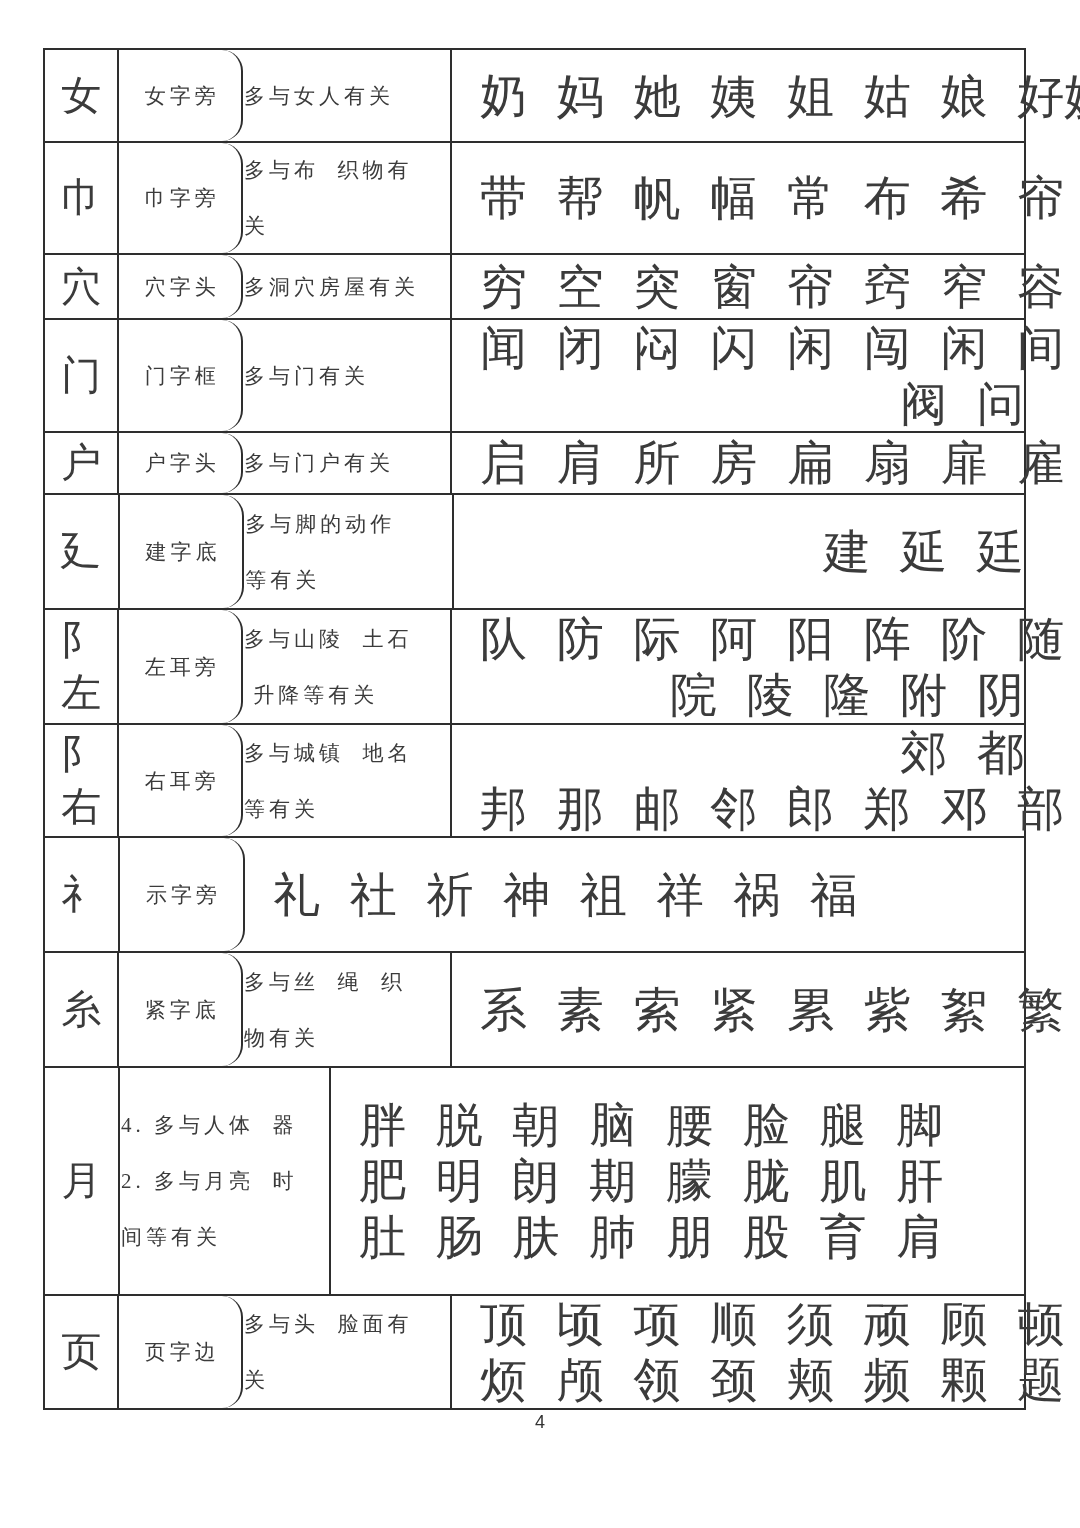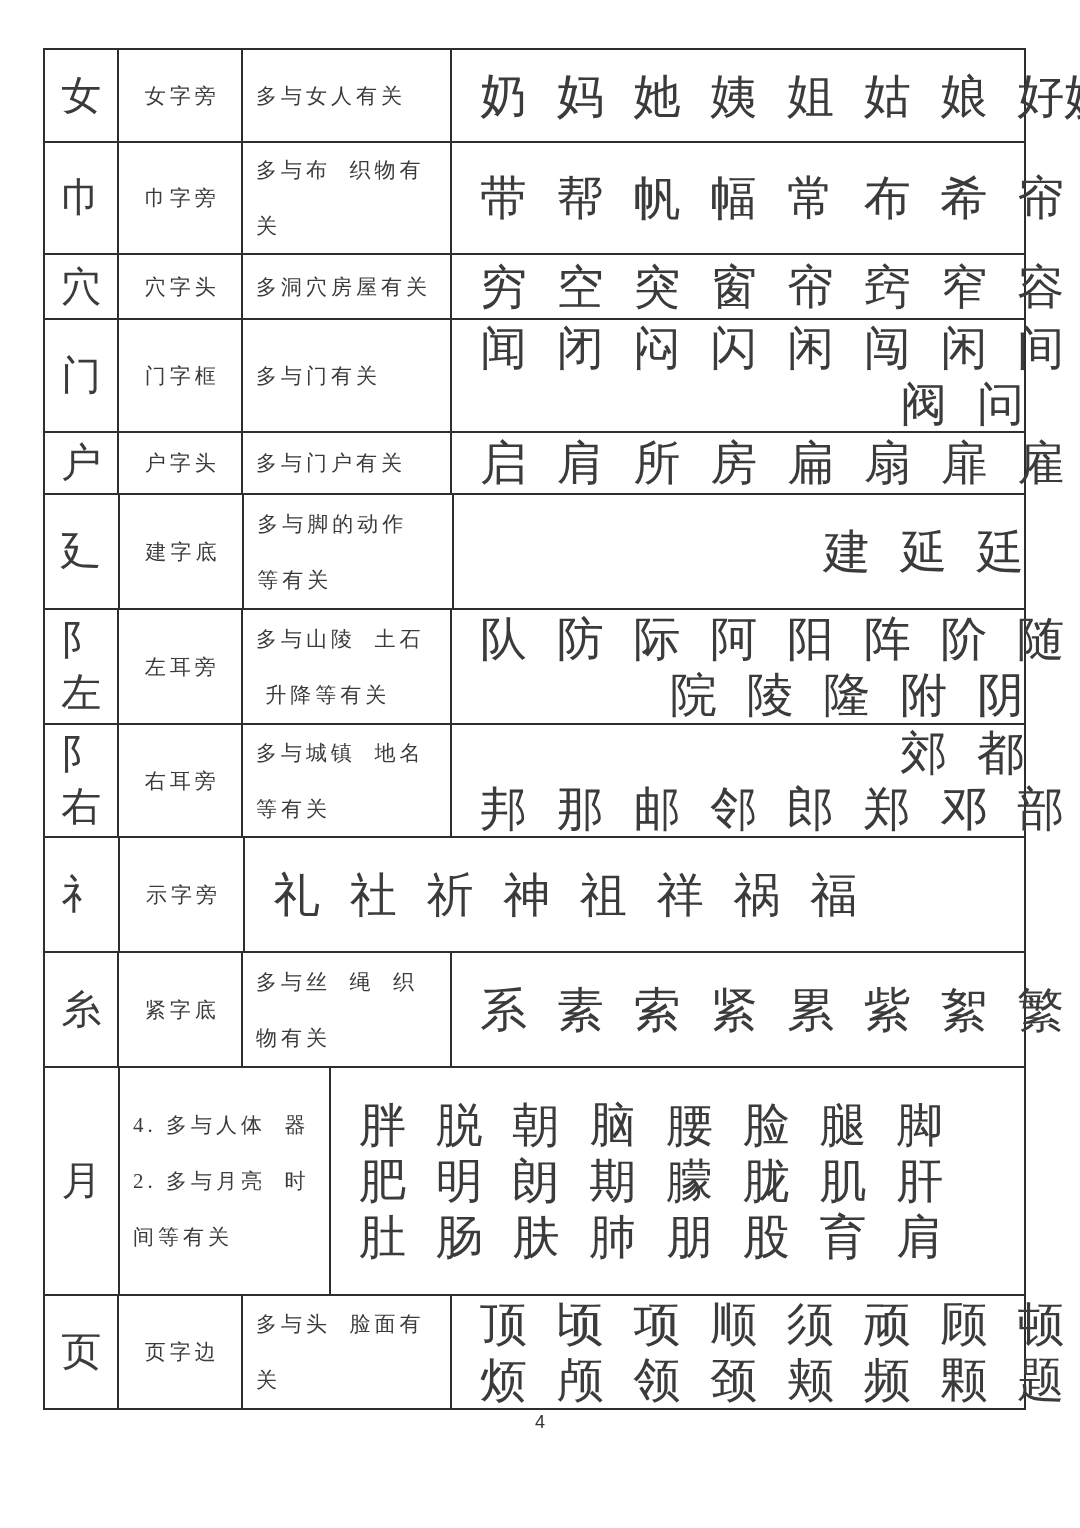--- a/index.html
+++ b/index.html
@@ -17,22 +17,22 @@
     border:2px solid #2e2e2e;
     box-sizing:border-box;
     display:flex;flex-direction:column;
   }
   .row{display:flex;border-bottom:2px solid #2e2e2e;box-sizing:border-box;flex:0 0 auto;}
   .row:last-child{border-bottom:none;}
   .cell{border-right:2px solid #2e2e2e;box-sizing:border-box;display:flex;flex-direction:column;justify-content:center;}
   .cell:last-child{border-right:none;}
   .c-radical{width:75px;align-items:center;font-size:40px;text-align:center;}
   .radical-line{line-height:52px;}
-  .c-name{width:125px;align-items:center;font-size:21px;letter-spacing:4px;text-indent:4px;}
-  .c-meaning{width:211px;padding-left:13px;font-size:21px;letter-spacing:4px;white-space:pre;}
+  .c-name{width:125px;align-items:center;font-size:21px;letter-spacing:4px;text-indent:4px;border-radius:21px;}
+  .c-meaning{width:211px;padding-left:1px;font-size:21px;letter-spacing:4px;white-space:pre;}
   .m-line{line-height:56px;}
   .c-examples{width:572px;padding-left:28px;font-size:47px;word-spacing:18px;white-space:pre;text-align:right;}
   .e-line{line-height:56px;}
   
   .r0{height:93px;}  .r1{height:112px;} .r2{height:65px;}  .r3{height:113px;}
   .r4{height:62px;}  .r5{height:115px;} .r6{height:115px;} .r7{height:113px;}
   .r8{height:115px;} .r9{height:115px;} .r10{height:228px;}.r11{height:112px;}
   .page-number{
     position:absolute;left:0;right:0;top:1412px;
     text-align:center;font-size:18px;color:#333;

